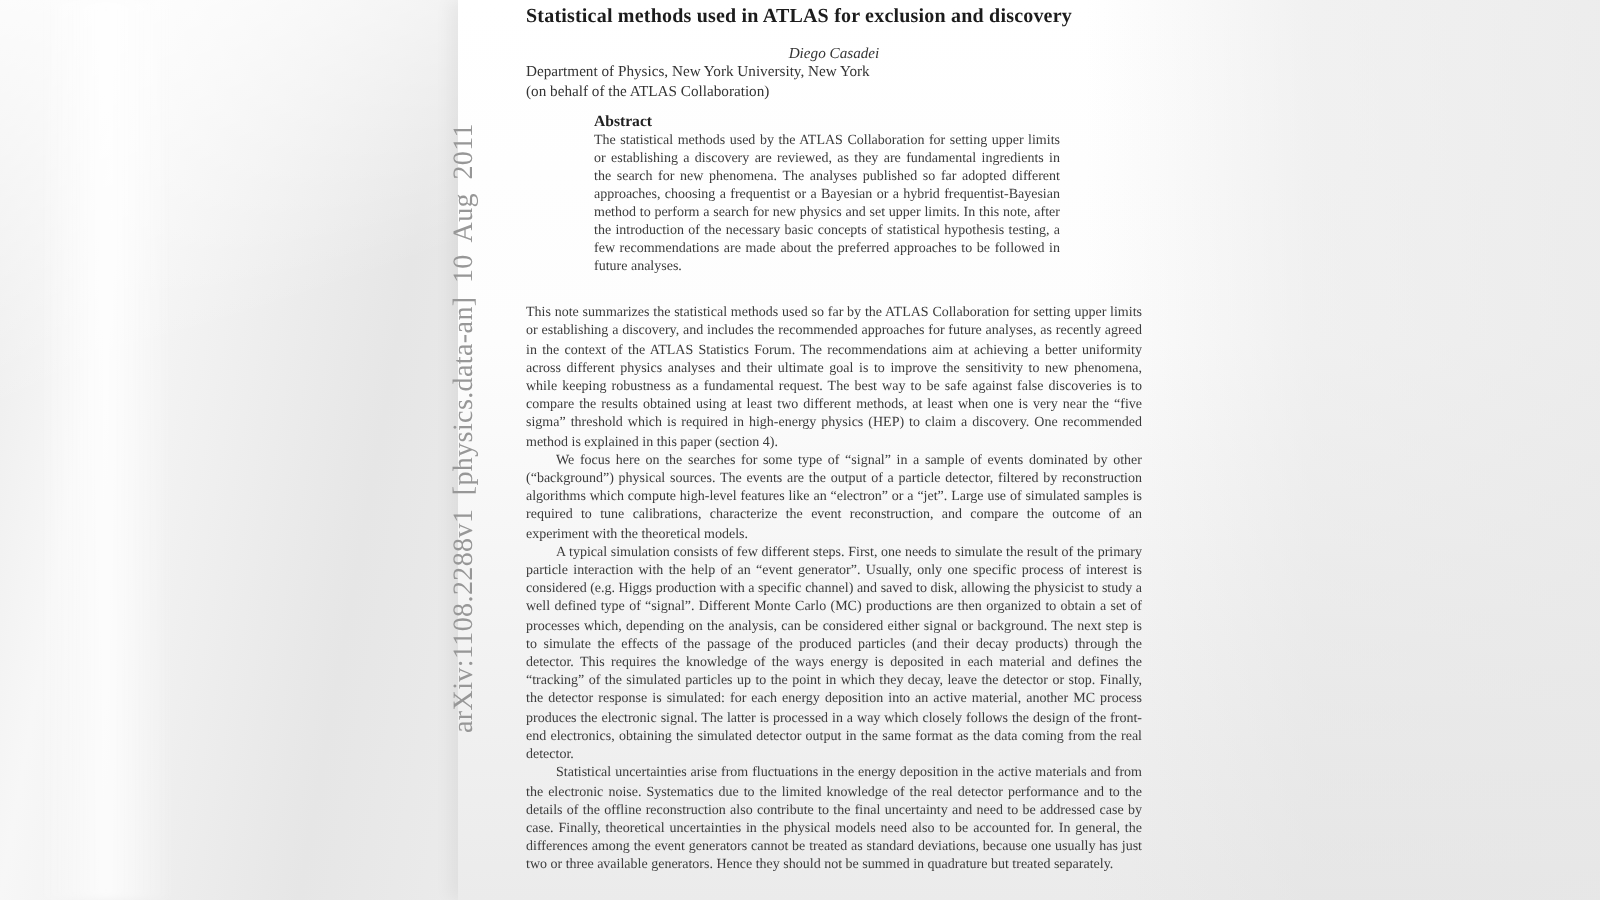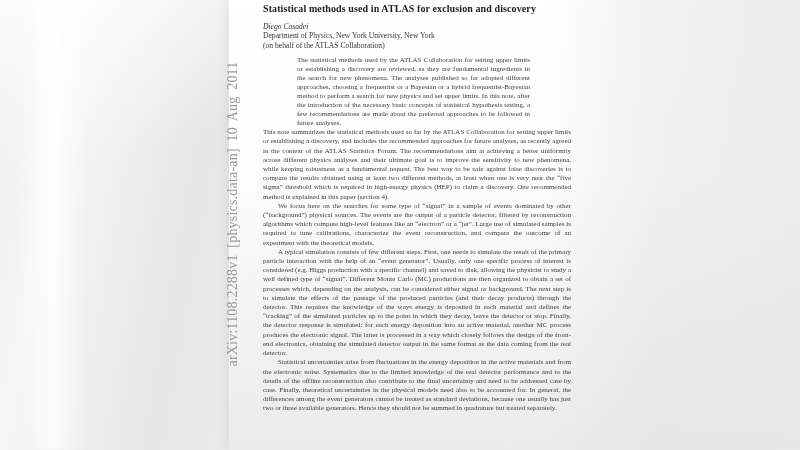--- a/index.html
+++ b/index.html
@@ -48,37 +48,37 @@
   }
   .paper-title {
     margin: 3px 0 0 0;
     font-size: 10px;
     font-weight: bold;
     color: #1c1c1c;
     white-space: nowrap;
     letter-spacing: 0.1px;
   }
   .authors { margin-top: 8px; font-size: 7.6px; line-height: 9.4px; color: #333; }
-  .author-name { font-style: italic; }
+  .author-name { font-style: italic; text-align: center; }
   .abstract {
     margin: 6px 0 0 34px;
     width: 233px;
   }
   .abstract-heading { font-size: 7.8px; font-weight: bold; color: #222; }
   .abstract-text {
     margin-top: 1px;
     font-size: 7px; line-height: 9px;
     text-align: justify; color: #3b3b3b;
   }
   .section-heading {
     margin: 12px 0 4px 0;
     font-size: 8.8px; font-weight: bold; color: #1e1e1e;
   }
   .section-number { display: inline-block; width: 13px; }
-  .body-text { font-size: 7px; line-height: 9.2px; text-align: justify; color: #3b3b3b; }
+  .body-text { font-size: 7px; line-height: 9.2px; text-align: justify; color: #3b3b3b; margin-top: 14px; }
   .body-text p { margin: 0; }
   .body-text p + p { text-indent: 15px; }
 </style>
 </head>
 <body>
 
 <div class="viewport">
   <div class="backdrop-glow"></div>
 
   <div class="page"></div>
@@ -89,20 +89,21 @@
 
     <h1 class="paper-title">Statistical methods used in ATLAS for exclusion and discovery</h1>
 
     <div class="authors">
       <div class="author-name">Diego Casadei</div>
       <div>Department of Physics, New York University, New York</div>
       <div>(on behalf of the ATLAS Collaboration)</div>
     </div>
 
     <div class="abstract">
+      <div class="abstract-heading">Abstract</div>
       <div class="abstract-text">The statistical methods used by the ATLAS Collaboration for setting upper limits or establishing a discovery are reviewed, as they are fundamental ingredients in the search for new phenomena. The analyses published so far adopted different approaches, choosing a frequentist or a Bayesian or a hybrid frequentist-Bayesian method to perform a search for new physics and set upper limits. In this note, after the introduction of the necessary basic concepts of statistical hypothesis testing, a few recommendations are made about the preferred approaches to be followed in future analyses.</div>
     </div>
 
 
     <div class="body-text">
       <p>This note summarizes the statistical methods used so far by the ATLAS Collaboration for setting upper limits or establishing a discovery, and includes the recommended approaches for future analyses, as recently agreed in the context of the ATLAS Statistics Forum. The recommendations aim at achieving a better uniformity across different physics analyses and their ultimate goal is to improve the sensitivity to new phenomena, while keeping robustness as a fundamental request. The best way to be safe against false discoveries is to compare the results obtained using at least two different methods, at least when one is very near the “five sigma” threshold which is required in high-energy physics (HEP) to claim a discovery. One recommended method is explained in this paper (section 4).</p>
       <p>We focus here on the searches for some type of “signal” in a sample of events dominated by other (“background”) physical sources. The events are the output of a particle detector, filtered by reconstruction algorithms which compute high-level features like an “electron” or a “jet”. Large use of simulated samples is required to tune calibrations, characterize the event reconstruction, and compare the outcome of an experiment with the theoretical models.</p>
       <p>A typical simulation consists of few different steps. First, one needs to simulate the result of the primary particle interaction with the help of an “event generator”. Usually, only one specific process of interest is considered (e.g. Higgs production with a specific channel) and saved to disk, allowing the physicist to study a well defined type of “signal”. Different Monte Carlo (MC) productions are then organized to obtain a set of processes which, depending on the analysis, can be considered either signal or background. The next step is to simulate the effects of the passage of the produced particles (and their decay products) through the detector. This requires the knowledge of the ways energy is deposited in each material and defines the “tracking” of the simulated particles up to the point in which they decay, leave the detector or stop. Finally, the detector response is simulated: for each energy deposition into an active material, another MC process produces the electronic signal. The latter is processed in a way which closely follows the design of the front-end electronics, obtaining the simulated detector output in the same format as the data coming from the real detector.</p>
       <p>Statistical uncertainties arise from fluctuations in the energy deposition in the active materials and from the electronic noise. Systematics due to the limited knowledge of the real detector performance and to the details of the offline reconstruction also contribute to the final uncertainty and need to be addressed case by case. Finally, theoretical uncertainties in the physical models need also to be accounted for. In general, the differences among the event generators cannot be treated as standard deviations, because one usually has just two or three available generators. Hence they should not be summed in quadrature but treated separately.</p>
     </div>

